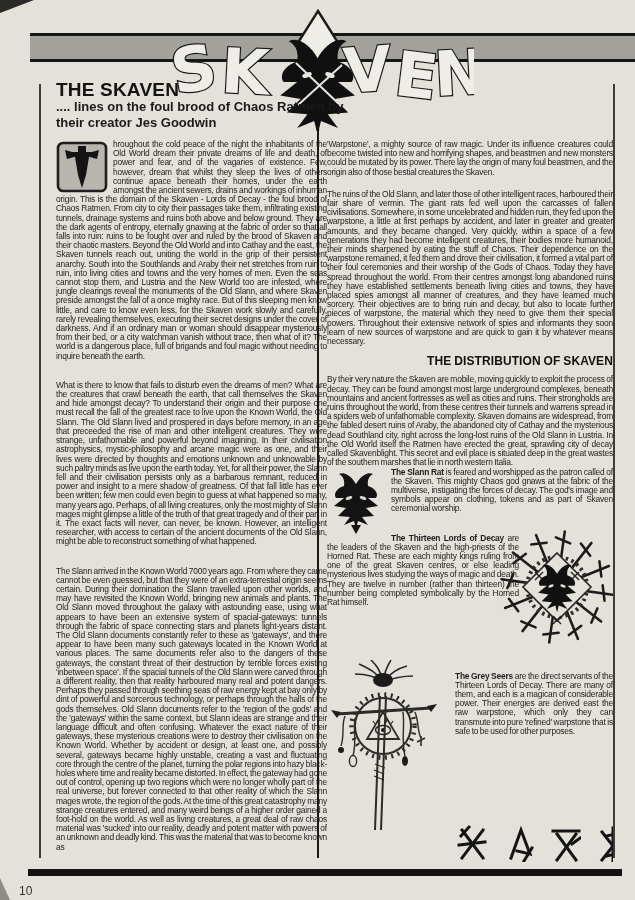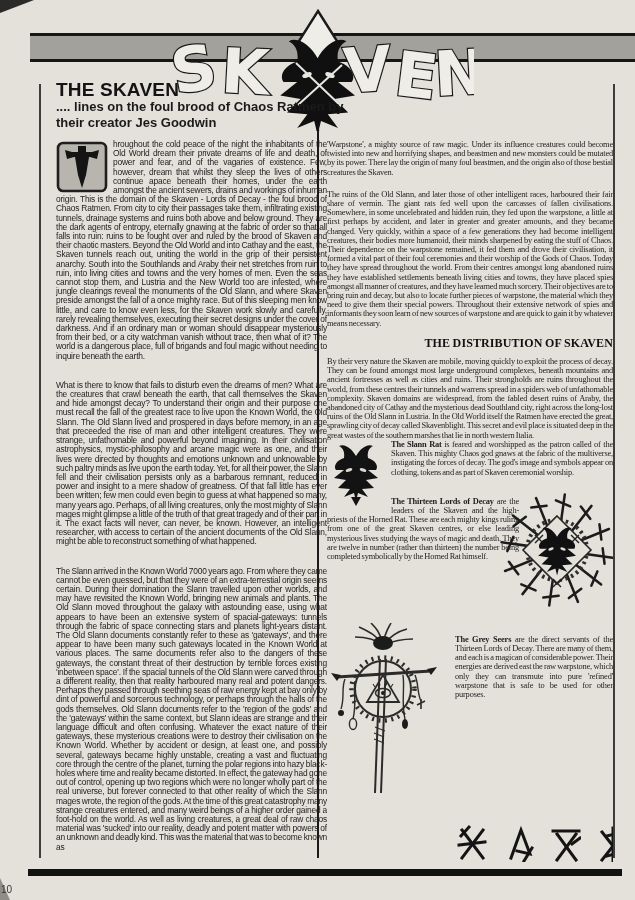--- a/index.html
+++ b/index.html
@@ -8,30 +8,30 @@
   
   .corner-tl{position:absolute;left:0;top:0;width:0;height:0;border-top:13px solid #2a2a28;border-right:34px solid transparent;}
   .corner-bl{position:absolute;left:0;top:878px;width:0;height:0;border-bottom:22px solid #8f8d88;border-right:10px solid transparent;}
   
   .band{position:absolute;left:30px;top:33px;width:605px;height:23px;background:#a3a19b;border-top:3px solid #161616;border-bottom:3px solid #161616;}
   
   .rule-left{position:absolute;left:39px;top:84px;width:2px;height:774px;background:#3c3c3a;}
   .rule-right{position:absolute;left:613px;top:84px;width:2px;height:774px;background:#3c3c3a;}
   .divider-v{position:absolute;left:317px;top:127px;width:2px;height:731px;background:#1b1b1b;}
   .bottom-rule{position:absolute;left:28px;top:869px;width:594px;height:7px;background:#121212;}
-  .page-num{position:absolute;left:1px;top:884px;font-size:10px;color:#333;}
+  .page-num{position:absolute;left:19px;top:884px;font-size:12px;color:#333;}
   
   .logo{position:absolute;left:160px;top:3px;width:314px;height:128px;}
   
   .title{position:absolute;left:56px;top:79px;font-size:19px;font-weight:bold;color:#141414;letter-spacing:.2px;}
   .subtitle{position:absolute;left:56px;top:99px;width:288px;font-size:13px;font-weight:bold;line-height:15.5px;color:#1a1a1a;}
   
   .col{position:absolute;top:140px;overflow:hidden;font-size:8.4px;line-height:9.2px;letter-spacing:-.18px;word-spacing:-.6px;text-align:justify;color:#1d1d1d;}
   .col-left{left:44px;width:271px;height:718px;margin-left:12px;}
-  .col-right{left:327px;width:286px;height:722px;font-family:Liberation Serif, serif;}
+  .col-right{left:327px;width:286px;height:722px;}
   .col p{margin:0;}
   .gap{margin-top:20px !important;}
   .gap-s{margin-top:13px !important;}
   .dropcap{float:left;width:52px;height:52px;margin:1px 5px 1px 0;}
   h3.sect{font-size:12px;font-weight:bold;color:#111;margin:11px 0 9px 0;letter-spacing:.1px;text-align:right;}
   .lead{font-weight:bold;}
   .rat-icon{float:left;width:58px;height:66px;margin:0 6px 2px 0;}
   .entry-lords{position:relative;margin-top:20px;min-height:124px;}
   .entry-lords p{width:192px;}
   .lords-symbol{position:absolute;right:-6px;top:-14px;width:124px;height:134px;}

